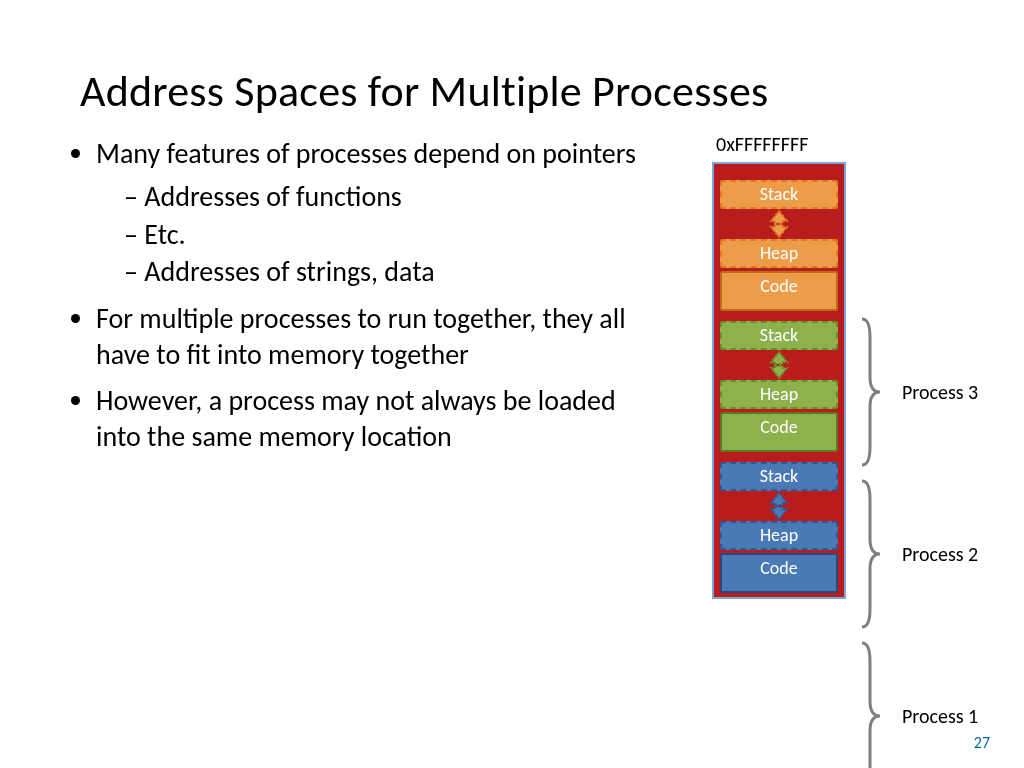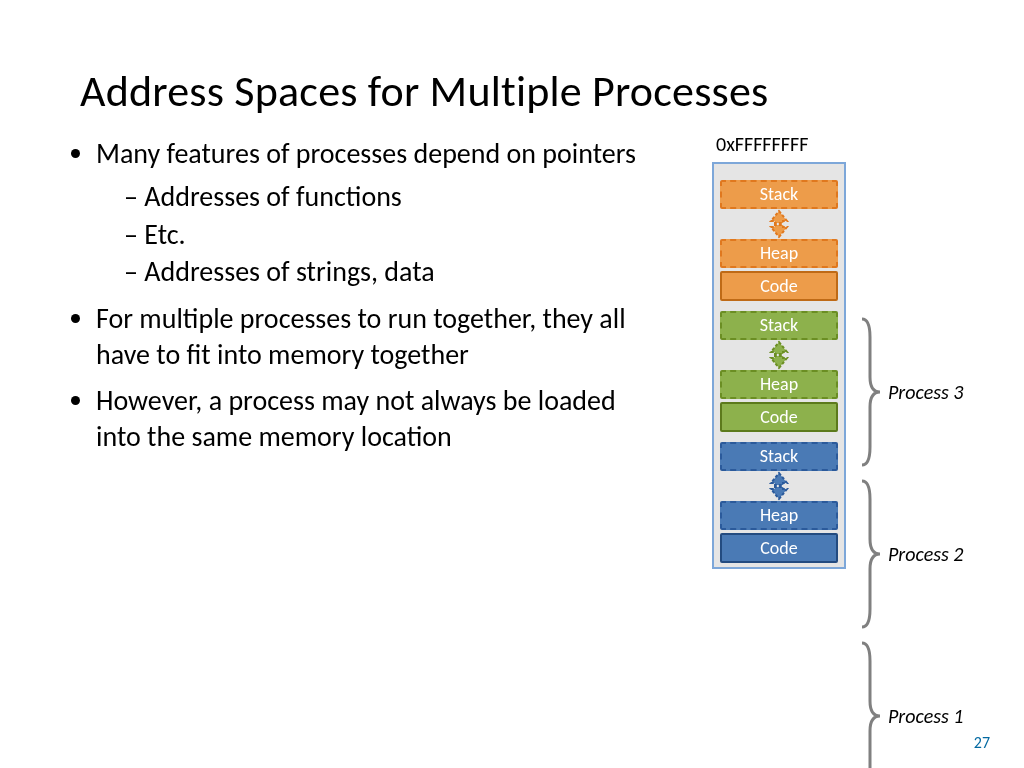--- a/index.html
+++ b/index.html
@@ -9,41 +9,41 @@
   .content { display: flex; }
   .left { width: 570px; }
   ul.outer { list-style: disc; padding-left: 26px; }
   ul.outer > li { font-size: 28px; line-height: 1.28; margin-bottom: 10px; }
   ul.inner { list-style: none; padding-left: 28px; margin-top: 6px; }
   ul.inner > li { font-size: 28px; line-height: 1.35; }
   ul.inner > li::before { content: "– "; }
   .right { position: absolute; left: 698px; top: 132px; width: 300px; }
   .addr-label { font-size: 20px; margin-bottom: 6px; margin-left: 18px; }
   .addr-bottom { font-size: 20px; margin-top: 6px; margin-left: 30px; }
-  .memcol { width: 134px; border: 2px solid #7da7d9; background: #e5e5e5; padding: 6px 6px 0 6px; display: flex; flex-direction: column; gap: 0; margin-left: 14px; }
+  .memcol { width: 134px; border: 2px solid #7da7d9; background: #b91c1c; padding: 6px 6px 0 6px; display: flex; flex-direction: column; gap: 0; margin-left: 14px; }
   .proc { position: relative; }
   .seg { color: #fff; font-size: 18px; text-align: center; border-radius: 2px; }
   .seg.dashed { border-style: dashed; border-width: 2.5px; background-clip: padding-box; height: 29px; line-height: 25px; }
-  .seg.solid  { border-style: solid; border-width: 2px; height: 30px; line-height: 27px; margin-top: 3px; }
+  .seg.solid  { border-style: solid; border-width: 2px; height: 40px; line-height: 27px; margin-top: 3px; }
   .arrows { height: 30px; position: relative; display:flex; align-items:center; justify-content:center; }
   .arrows svg { width: 40px; height: 30px; }
   .p3 .dashed { border-color: #e0781e; background: #ed9c4a; }
   .p3 .solid  { border-color: #bf6a16; background: #ed9c4a; }
   .p3 .arrows svg path { stroke: #e0781e; fill: #ed9c4a; }
   .p2 .dashed { border-color: #6b8e23; background: #8db14c; }
   .p2 .solid  { border-color: #5c7a1c; background: #8db14c; }
   .p2 .arrows svg path { stroke: #6b8e23; fill: #8db14c; }
   .p1 .dashed { border-color: #2b5a9b; background: #4a7ab5; }
   .p1 .solid  { border-color: #234b80; background: #4a7ab5; }
   .p1 .arrows svg path { stroke: #2b5a9b; fill: #4a7ab5; }
   .spacer { height: 10px; }
   .brace-wrap { position: absolute; left: 162px; top: 160px; }
   .brace-row { position: absolute; display:flex; align-items:center; }
   .brace-row svg { width: 22px; }
-  .brace-lbl { font-size: 20px; margin-left: 6px; white-space: nowrap; font-style: italic; }
+  .brace-lbl { font-size: 20px; margin-left: 20px; white-space: nowrap; }
   .pagenum { position: absolute; right: 34px; bottom: 16px; color: #0369a1; font-size: 16px; }
 </style>
 </head>
 <body>
 
 <div class="slide">
   <h1 class="title">Address Spaces for Multiple Processes</h1>
 
   <div class="content">
     <div class="left">

